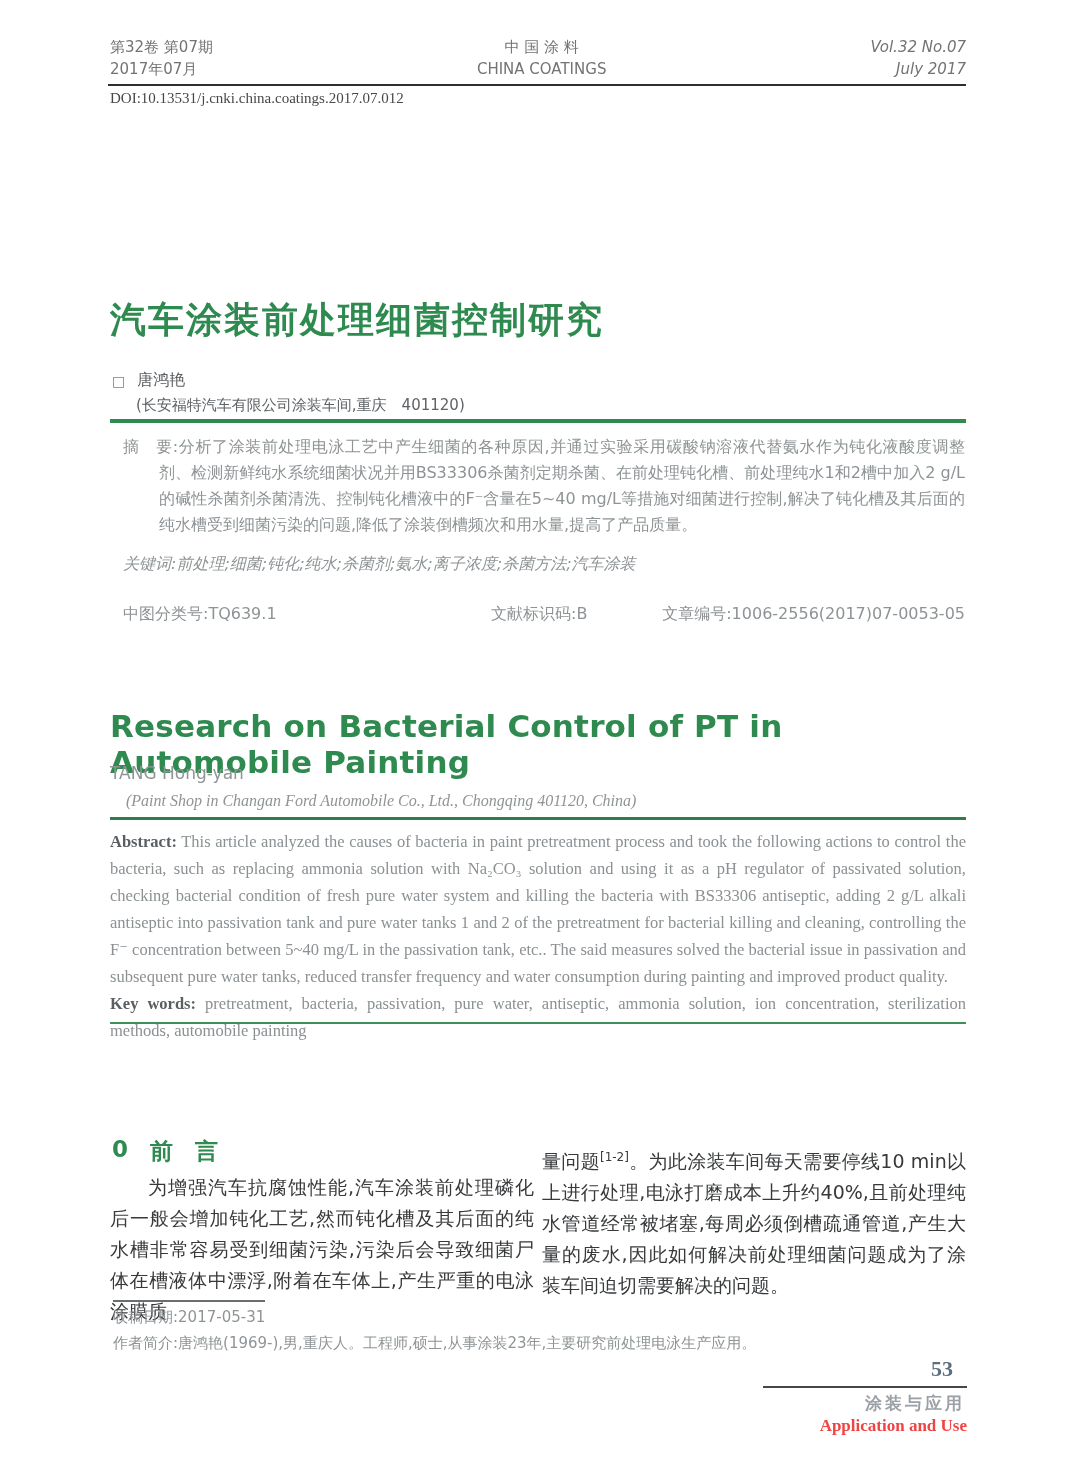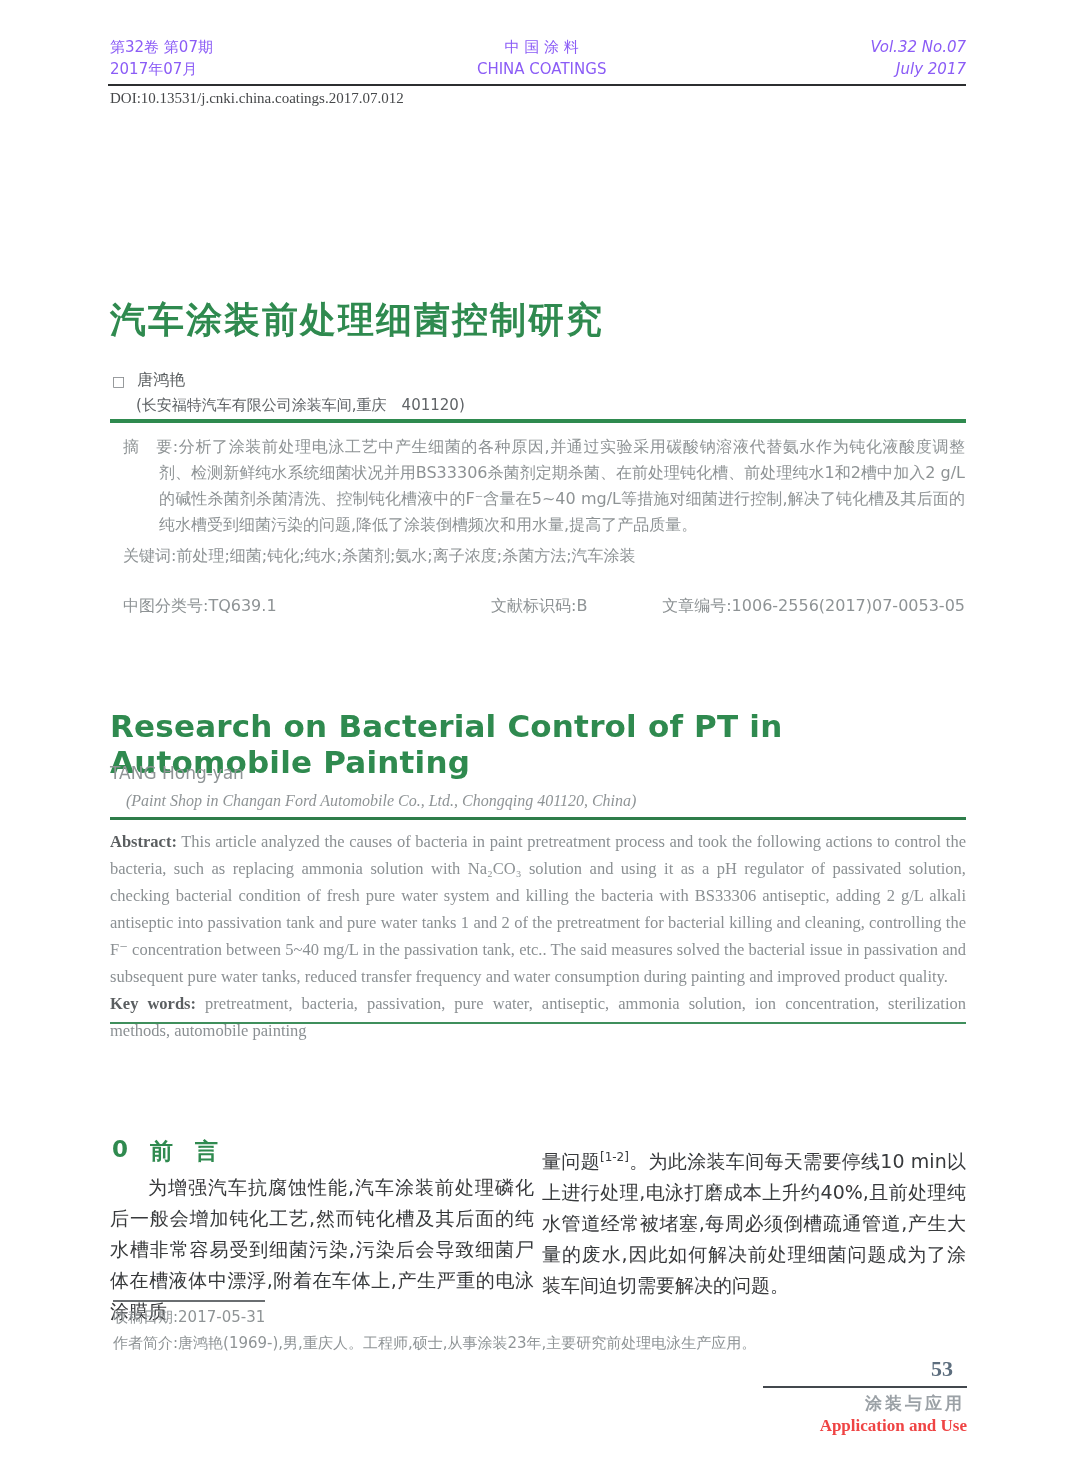--- a/index.html
+++ b/index.html
@@ -7,21 +7,21 @@
     position:relative;
     width:1075px;height:1459px;
     background:#ffffff;
     font-family:"DejaVu Sans","Liberation Sans",sans-serif;
     overflow:hidden;
   }
   
   .jheader{
     position:absolute;top:36px;left:110px;width:856px;
     display:flex;justify-content:space-between;
-    color:#8b5cf6;font-size:15px;line-height:22px;
+    color:#737373;font-size:15px;line-height:22px;
   }
   .jheader .col{display:flex;flex-direction:column;}
   .jheader .col.center{text-align:center;}
   .jheader .col.right{text-align:right;font-style:italic;}
   .header-rule{position:absolute;top:84px;left:108px;width:858px;height:2px;background:#2c2e30;}
   .doi-line{
     position:absolute;top:90px;left:110px;
     font-family:"Liberation Serif","DejaVu Serif",serif;
     color:#46484a;font-size:15px;
   }
@@ -40,21 +40,21 @@
     color:#5f6366;font-size:15px;
   }
   .rule-green-thick{position:absolute;top:419px;left:110px;width:856px;height:4px;background:#2f8a4f;}
   
   .abs-cn{
     position:absolute;top:434px;left:123px;width:842px;
     color:#8e9395;font-size:16px;line-height:26px;text-align:justify;
   }
   .abs-cn p{margin:0;}
   .hang{padding-left:36px;text-indent:-36px;}
-  .abs-cn .kw{margin-top:5px;}
+  .abs-cn .kw{margin-top:13px;font-style:italic;}
   .clc-row{
     position:relative;margin-top:24px;height:26px;
   }
   .clc-row .seg1{position:absolute;left:0;}
   .clc-row .seg2{position:absolute;left:368px;}
   .clc-row .seg3{position:absolute;right:0;}
   
   .en-title{
     position:absolute;top:708px;left:110px;width:856px;margin:0;
     color:#2f8a4f;font-size:31px;font-weight:bold;letter-spacing:0.2px;

